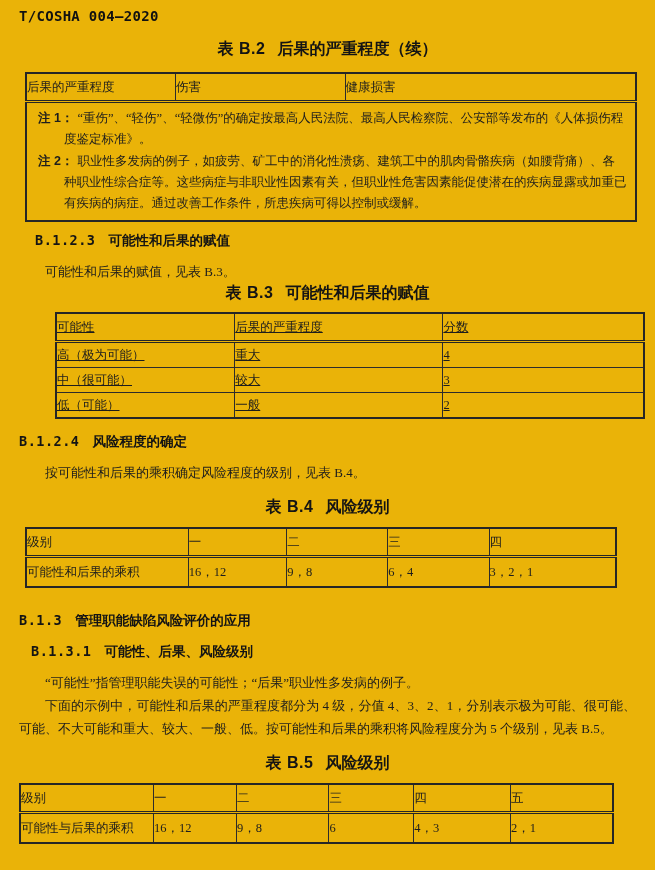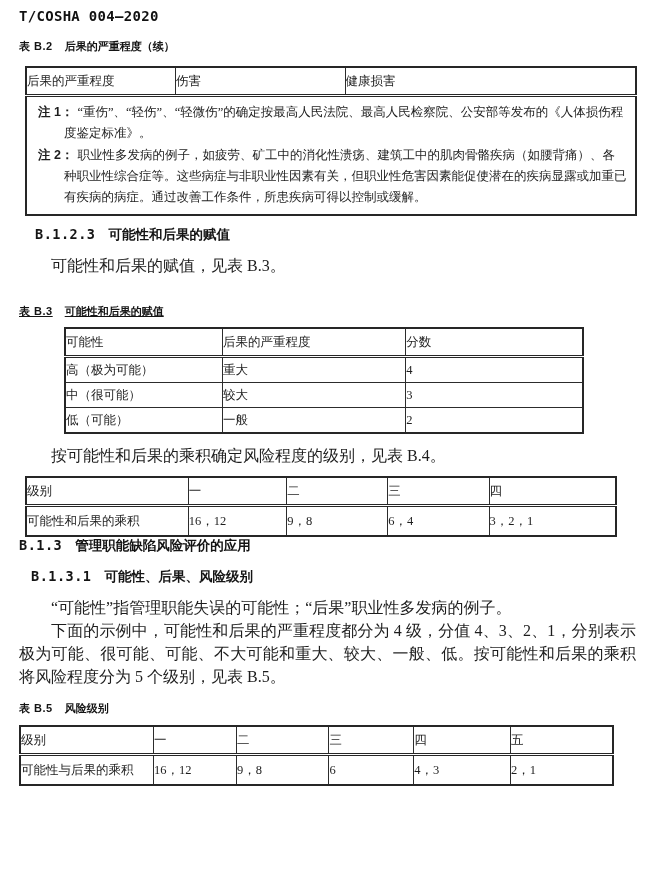--- a/index.html
+++ b/index.html
@@ -1,79 +1,79 @@
 <!DOCTYPE html>
 <html><head>
 <meta charset="utf-8">
 <style>
   html,body { margin:0; padding:0; background:#e8e8e8; }
   .page {
     position:relative;
     width:655px; height:870px;
     margin:0 auto;
-    background:#ffffff;
+    background:#eab308;
     box-sizing:border-box;
     padding:8px 19px 0 19px;
     font-family:"Liberation Serif","DejaVu Serif",serif;
     color:#1d1d1d;
     overflow:hidden;
   }
   .doc-number {
     font-family:"DejaVu Sans Mono","Liberation Mono",monospace;
     font-size:14px; font-weight:bold; color:#111; letter-spacing:0.3px;
   }
   .table-title {
-    text-align:left;
+    text-align:center;
     font-family:"Liberation Sans","DejaVu Sans",sans-serif;
-    font-weight:bold; font-size:11px; color:#141414;
+    font-weight:bold; font-size:16px; color:#141414;
   }
   .table-title .t-label { margin-right:12px; letter-spacing:0.5px; }
   .tb2-title { margin-top:15px; }
 
   table.std { border-collapse:collapse; table-layout:fixed; border:2px solid #262626; }
   table.std th, table.std td {
     border:1px solid #2c2c2c;
     text-align:left; vertical-align:middle;
     font-size:12.5px; font-weight:normal; padding:0;
     color:#1d1d1d;
   }
   table.std tr.header-row th { border-bottom:3px double #262626; height:26px; }
 
   .tb2 { width:612px; margin-left:6px; margin-top:12px; }
   .tb2 .notes-cell { text-align:left; padding:5px 8px 6px 11px; }
   .note { font-size:12.5px; line-height:21px; padding-left:26px; text-indent:-26px; }
   .note + .note { margin-top:1px; }
   .note-label { font-family:"Liberation Sans","DejaVu Sans",sans-serif; font-weight:bold; margin-right:4px; }
 
-  .tb3 { width:520px; margin-left:45px; margin-top:8px; }
+  .tb3 { width:590px; margin-left:36px; margin-top:8px;text-decoration:underline; }
   .tb3 td { height:24px; }
 
   .tb4 { width:592px; margin-left:6px; margin-top:9px; }
   .tb4 td { height:28px; }
 
   .tb5 { width:595px; margin-left:0px; margin-top:9px; }
   .tb5 td { height:28px;margin-left:8px; }
 
   .section-heading {
     font-family:"Liberation Sans","DejaVu Sans",sans-serif;
     font-weight:bold; font-size:13.5px; color:#141414;
   }
   .h-num { font-family:"DejaVu Sans Mono","Liberation Mono",monospace; margin-right:13px; letter-spacing:0.5px; }
   .h-123 { margin-top:10px;padding-left:16px; }
   .h-124 { margin-top:14px; }
-  .h-13  { margin-top:0; }
+  .h-13  { margin-top:24px; }
   .h-131 { margin-top:13px;padding-left:12px; }
 
   .para {
     margin:10px 0 0 0;
-    font-size:16px; line-height:23px;
+    font-size:13px; line-height:23px;
     text-indent:2em; text-align:justify;
     color:#1d1d1d;
   }
-  .tb3-title { margin-top:27px;text-decoration:underline; }
+  .tb3-title { margin-top:0; }
   .tb4-title { margin-top:13px; }
   .tb5-title { margin-top:13px; }
 </style>
 </head>
 <body>
 
 <div class="page">
 
   <div class="doc-number">T/COSHA 004—2020</div>
 
@@ -134,22 +134,28 @@
         <td>3</td>
       </tr>
       <tr>
         <td>低（可能）</td>
         <td>一般</td>
         <td>2</td>
       </tr>
     </tbody>
   </table>
 
+  <div class="section-heading h-124">
+    <span class="h-num">B.1.2.4</span><span>风险程度的确定</span>
+  </div>
   <p class="para">按可能性和后果的乘积确定风险程度的级别，见表 B.4。</p>
 
+  <div class="table-title tb4-title">
+    <span class="t-label">表 B.4</span><span>风险级别</span>
+  </div>
 
   <table class="std tb4">
     <colgroup>
         <col style="width:27.5%">
         <col style="width:16.7%">
         <col style="width:17.1%">
         <col style="width:17.2%">
         <col style="width:21.5%">
       </colgroup>
     <tbody>

